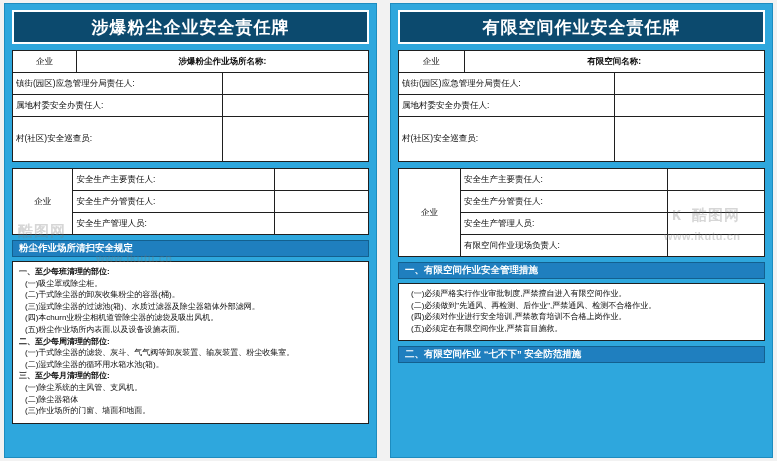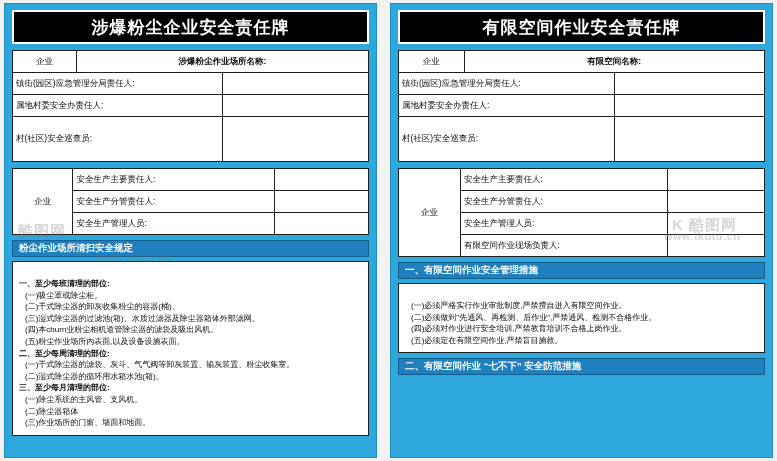--- a/index.html
+++ b/index.html
@@ -27,21 +27,21 @@
     background: #2ea7dd;
     border: 1px solid #1d8cbf;
     box-sizing: border-box;
     overflow: hidden;
   }
   .board.left { left: 4px; width: 373px; }
   .board.right { left: 390px; width: 383px; }
 
   .title-bar {
     margin: 6px 7px 0 7px;
-    background: #000000;
+    background: #0c4a6e;
     border: 2px solid #ffffff;
     box-sizing: border-box;
     height: 34px;
     display: flex;
     align-items: center;
     justify-content: center;
   }
   .title-bar .t {
     color: #ffffff;
     font-weight: bold;
@@ -95,21 +95,21 @@
     overflow: hidden;
   }
   .tline.head { font-weight: bold; }
   .tline.indent { padding-left: 6px; }
 
   .white-pane {
     margin: 4px 7px 0 7px;
     background: #ffffff;
     border: 1px solid #1f1f1f;
     box-sizing: border-box;
-    padding: 16px 6px 6px 6px;
+    padding: 4px 6px 6px 6px;
   }
 
   .wm {
     position: absolute;
     color: rgba(120,120,120,0.30);
     font-size: 15px;
     font-weight: bold;
     letter-spacing: 1px;
     pointer-events: none;
     user-select: none;
@@ -251,16 +251,16 @@
       <div class="tline indent">(四)必须对作业进行安全培训,严禁教育培训不合格上岗作业。</div>
       <div class="tline indent">(五)必须定在有限空间作业,严禁盲目施救。</div>
     </div>
 
     <div class="bluebar">二、有限空间作业 “七不下” 安全防范措施</div>
 
   </div>
 
   <div class="wm" style="left:18px; top:222px;">酷图网</div>
   <div class="wm small" style="left:96px; top:252px;">www.ikutu.cn</div>
-  <div class="wm" style="left:672px; top:216px;">K 酷图网</div>
+  <div class="wm" style="left:672px; top:206px;font-family:Liberation Mono, monospace;">K 酷图网</div>
   <div class="wm small" style="left:664px; top:230px;">www.ikutu.cn</div>
 
 </div>
 
 </body></html>

